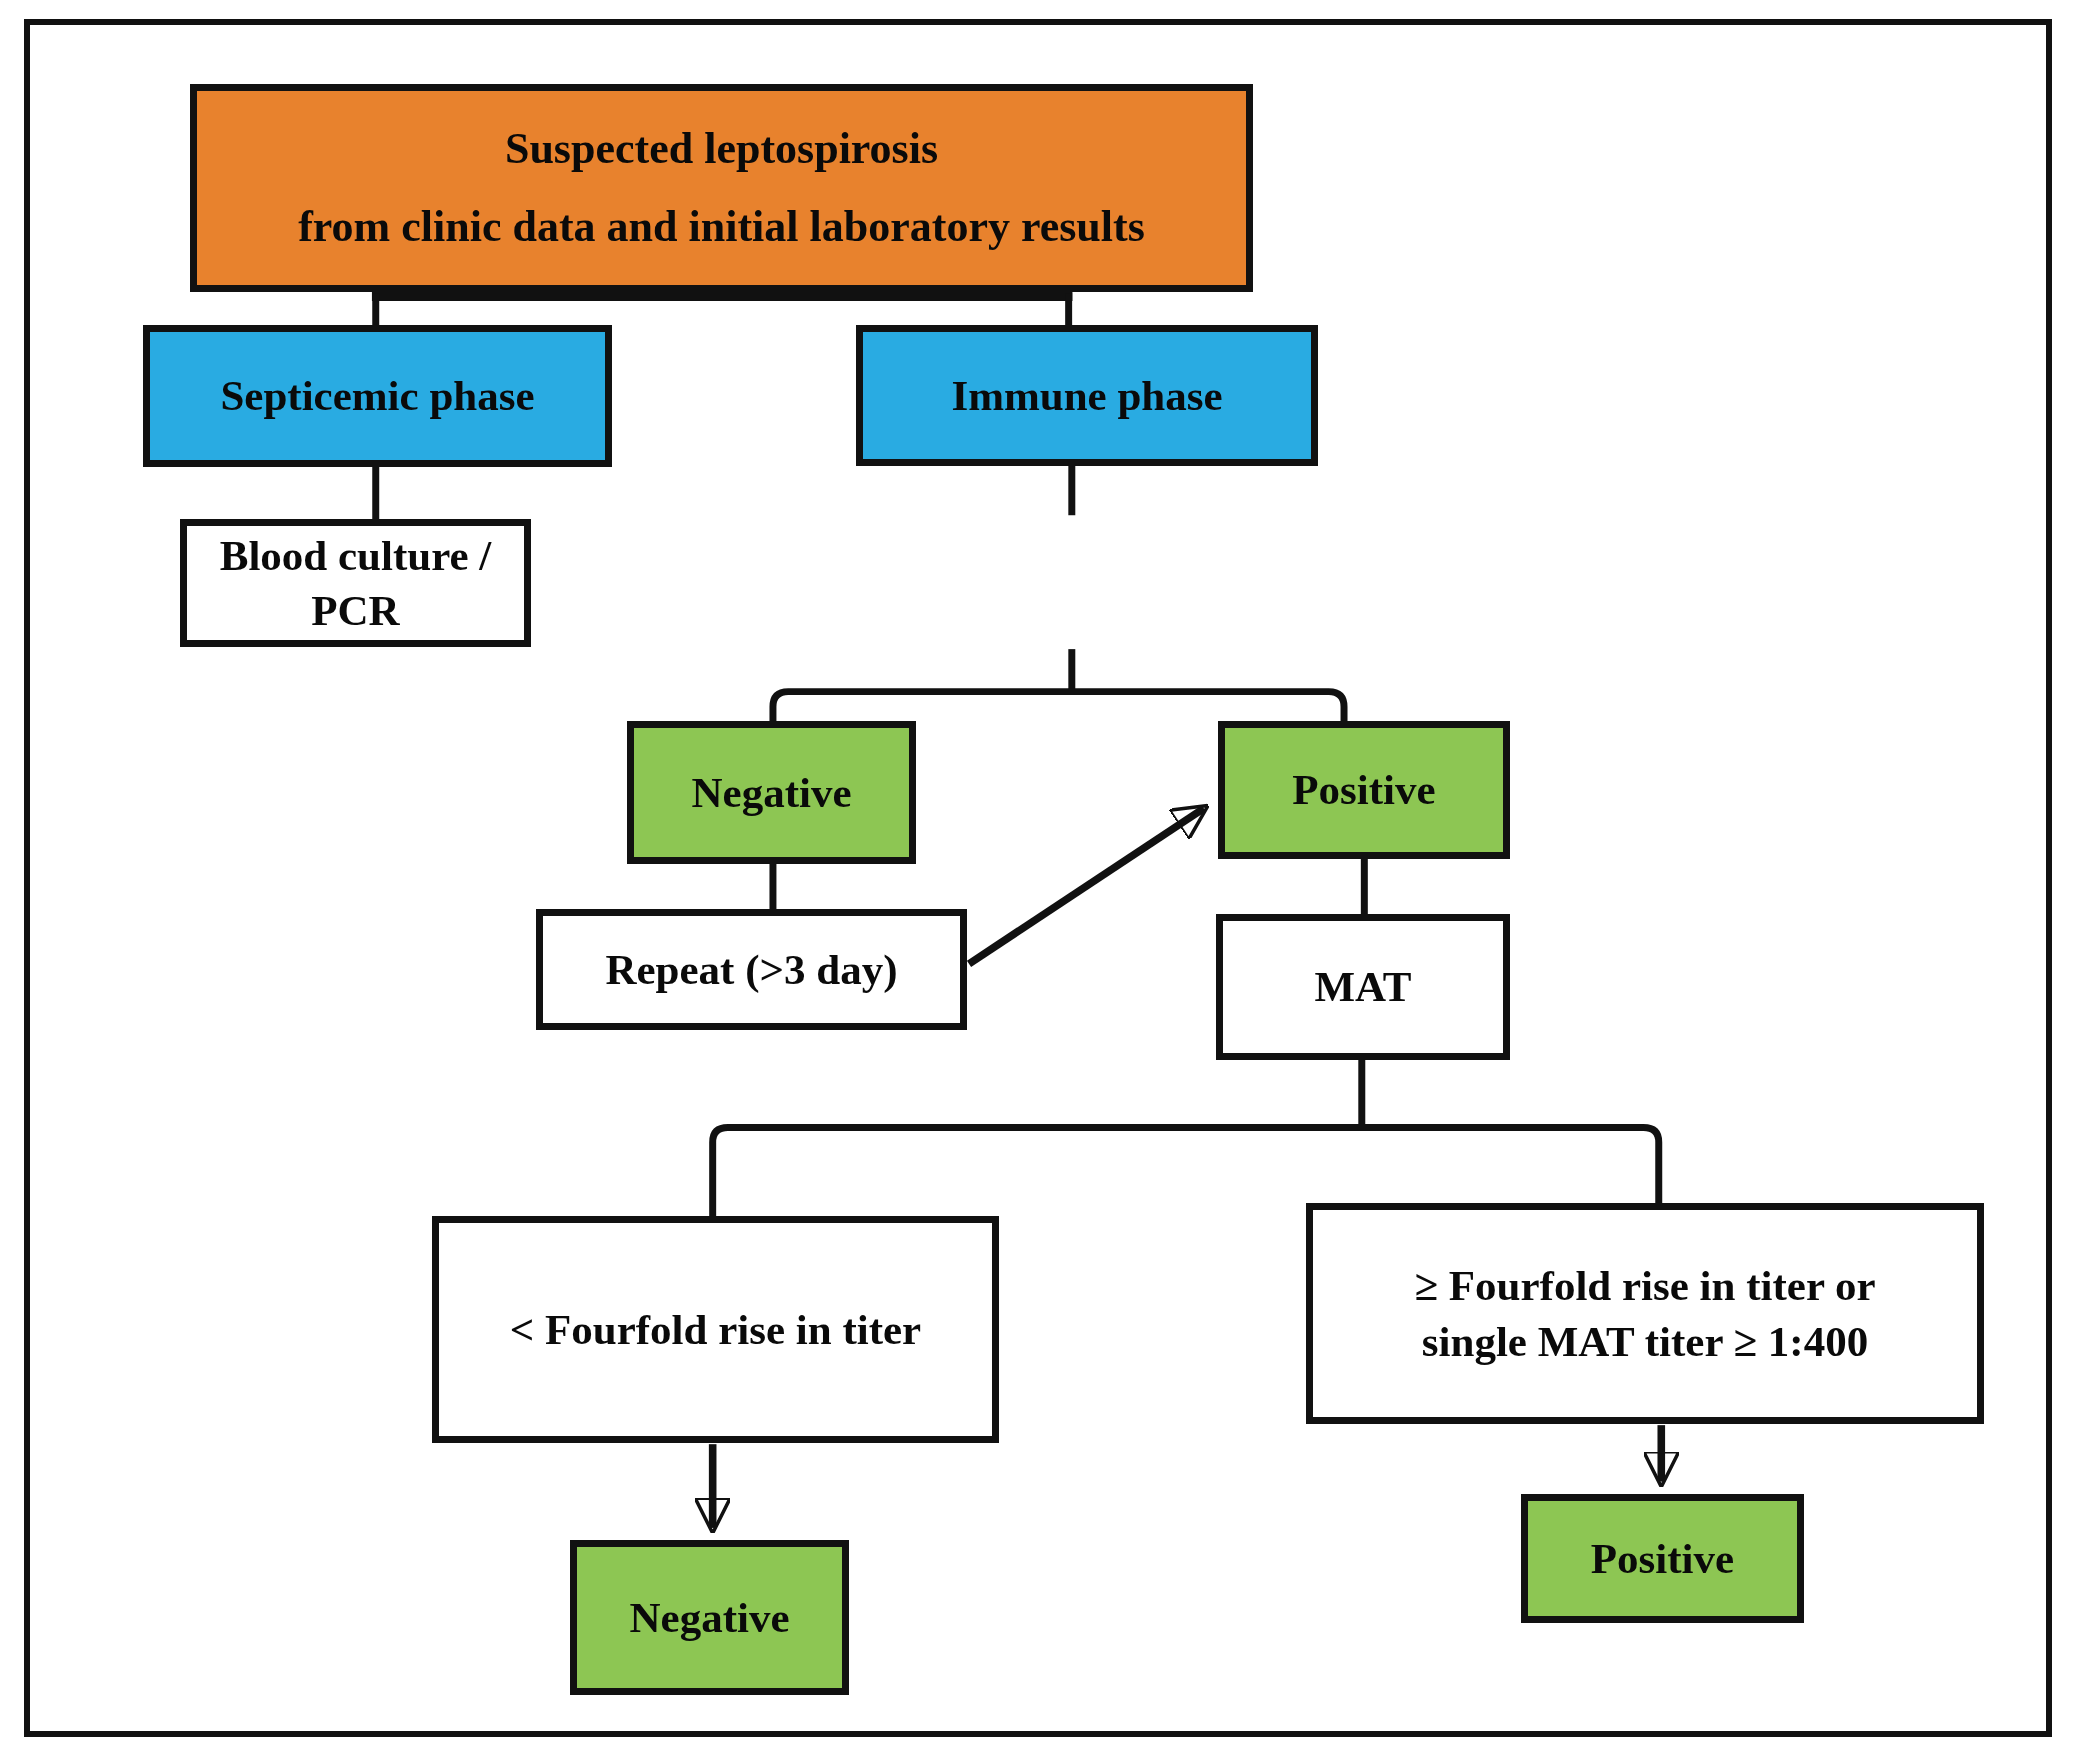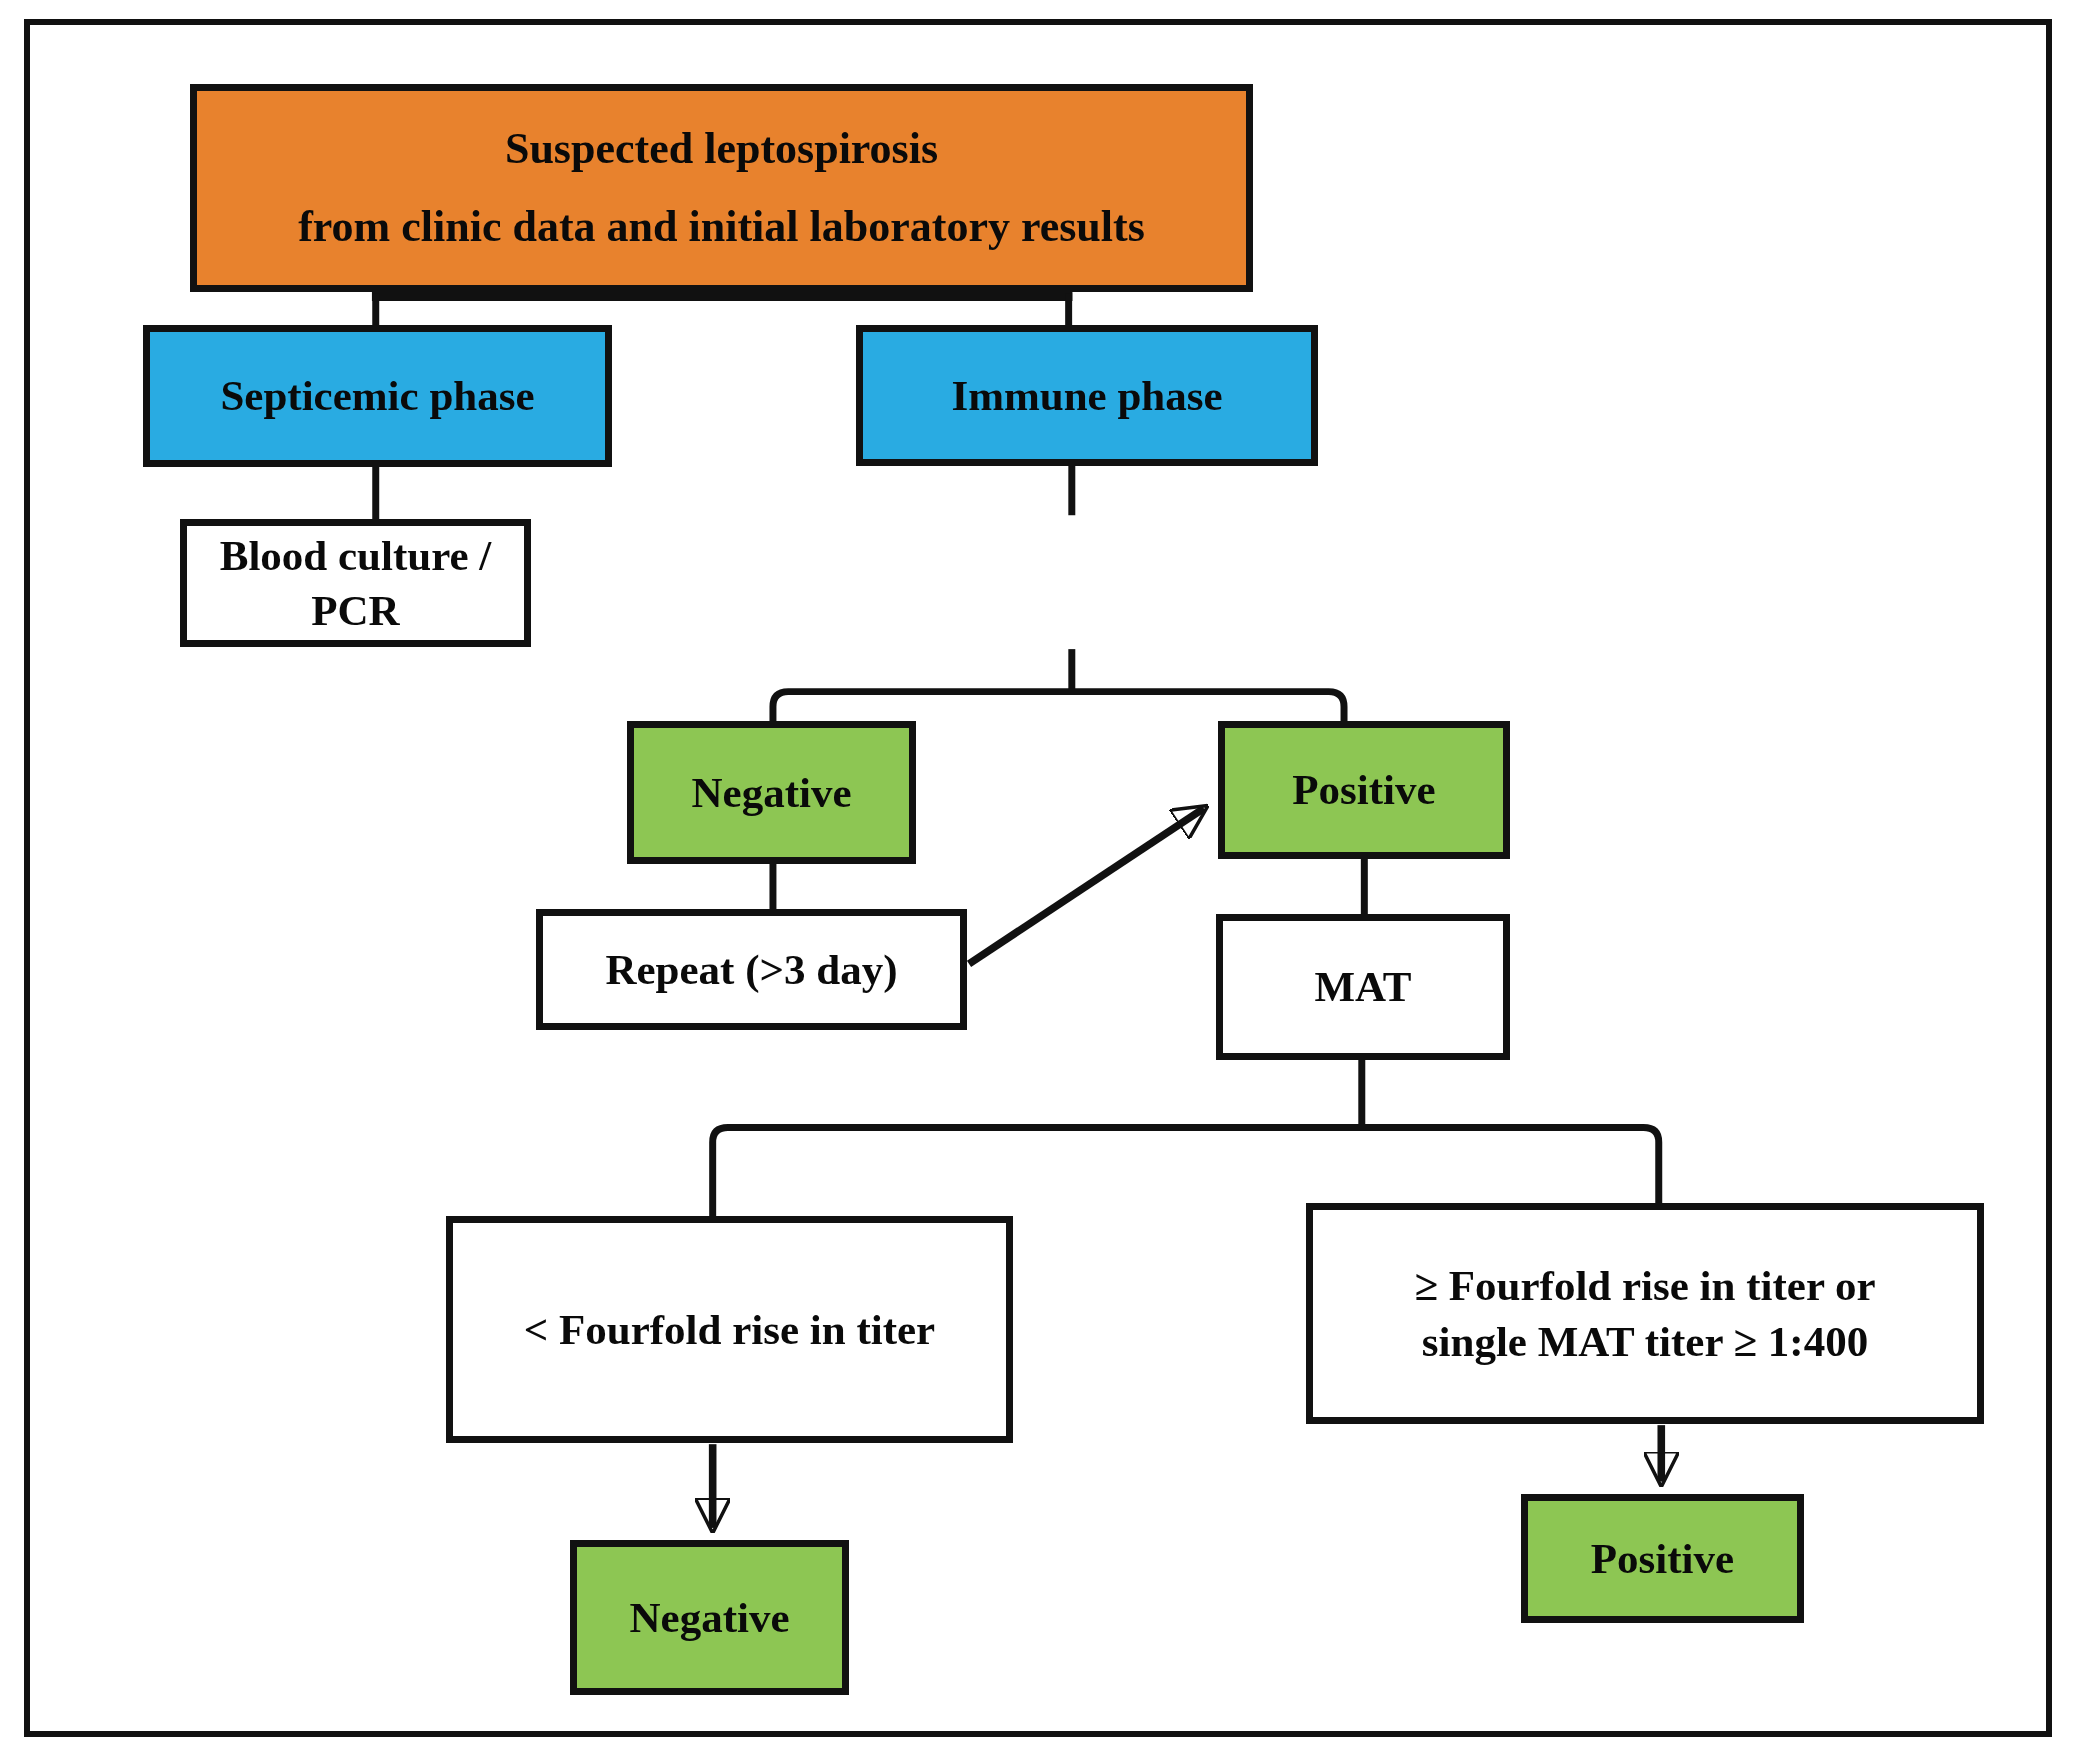--- a/index.html
+++ b/index.html
@@ -79,21 +79,21 @@
 
 
   <div class="node node--green" style="left:627px;top:721px;width:289px;height:143px;">Negative</div>
 
   <div class="node node--green" style="left:1218px;top:721px;width:292px;height:138px;">Positive</div>
 
   <div class="node node--white" style="left:536px;top:909px;width:431px;height:121px;">Repeat (&gt;3 day)</div>
 
   <div class="node node--white" style="left:1216px;top:914px;width:294px;height:146px;">MAT</div>
 
-  <div class="node node--white" style="left:432px;top:1216px;width:567px;height:227px;margin-left:14px;">&lt; Fourfold rise in titer</div>
+  <div class="node node--white" style="left:432px;top:1216px;width:567px;height:227px;">&lt; Fourfold rise in titer</div>
 
   <div class="node node--white" style="left:1306px;top:1203px;width:678px;height:221px;">≥ Fourfold rise in titer or
 single MAT titer ≥ 1:400</div>
 
   <div class="node node--green" style="left:570px;top:1540px;width:279px;height:155px;">Negative</div>
 
   <div class="node node--green" style="left:1521px;top:1494px;width:283px;height:129px;">Positive</div>
 
 </div>
 

